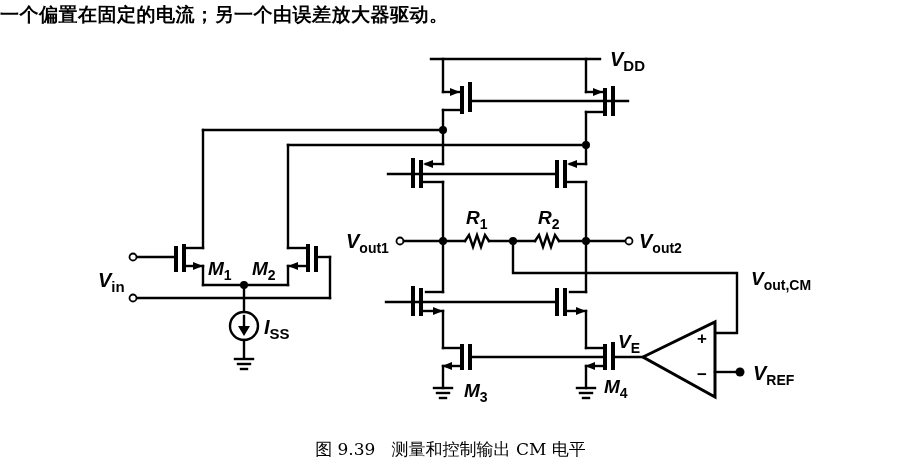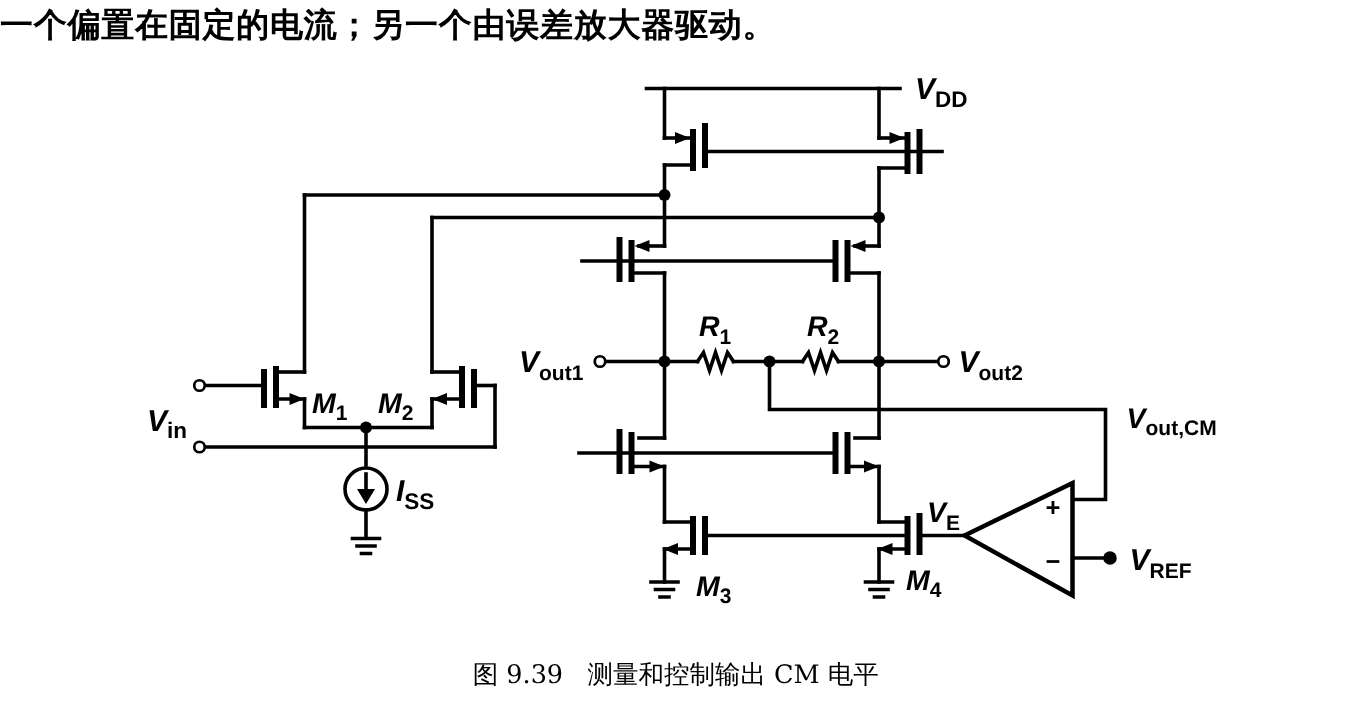--- a/index.html
+++ b/index.html
@@ -1,17 +1,17 @@
 <!DOCTYPE html>
 <html><head>
   <meta charset="utf-8">
   <style>
     html, body { margin: 0; padding: 0; background: #ffffff; }
     body { width: 901px; height: 469px; position: relative; overflow: hidden; font-family: "DejaVu Sans", sans-serif; color: #000; }
-    .top-text { position: absolute; left: 0; top: 2px; font-size: 22px; font-weight: bold; letter-spacing: 0.5px; white-space: nowrap; font-family: Liberation Serif, serif; text-align: center; }
+    .top-text { position: absolute; left: 0; top: 2px; font-size: 19px; font-weight: bold; letter-spacing: 0.5px; white-space: nowrap; font-family: Liberation Serif, serif; text-align: center; }
     .caption { position: absolute; left: 0; width: 901px; top: 438px; text-align: center; font-size: 17px; font-family: "DejaVu Serif", serif; white-space: pre; }
     svg { position: absolute; left: 0; top: 0; }
     .w { stroke: #000; stroke-width: 2.4; fill: none; stroke-linecap: square; }
     .g { stroke: #000; stroke-width: 4; fill: none; }
     .lbl { font-family: "Liberation Sans", sans-serif; font-weight: bold; font-style: italic; fill: #000; }
     .sub { font-family: "Liberation Sans", sans-serif; font-weight: bold; font-style: normal; fill: #000; }
     .dot { fill: #000; }
     .term { fill: #fff; stroke: #000; stroke-width: 1.8; }
   </style>
 </head>

